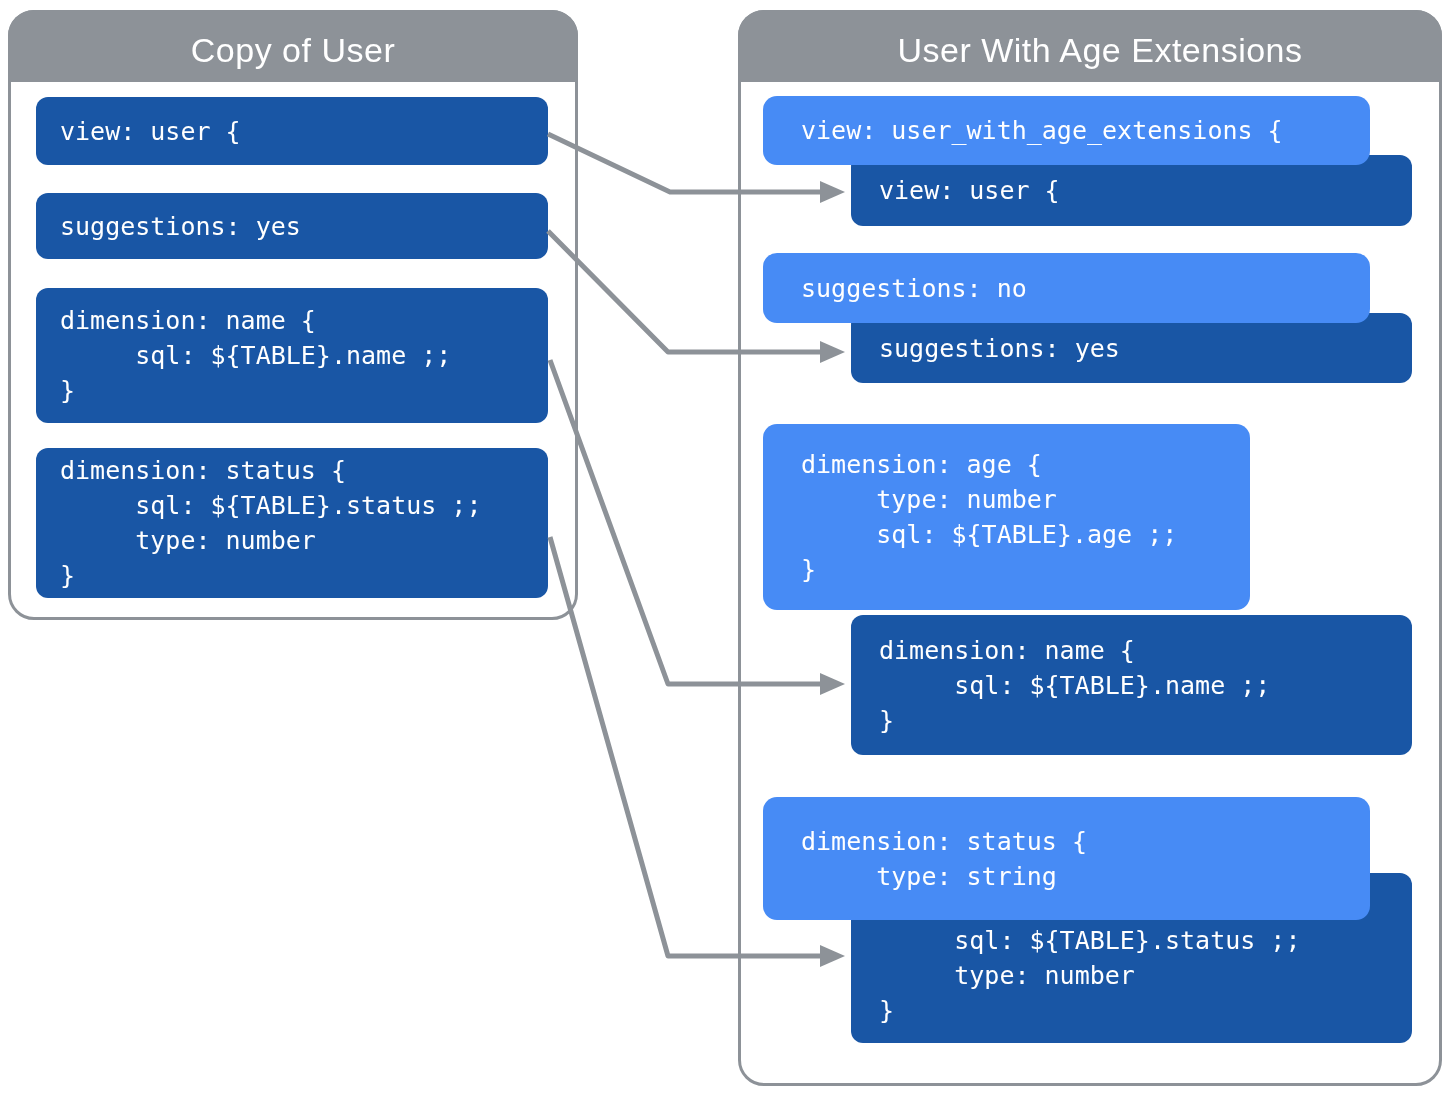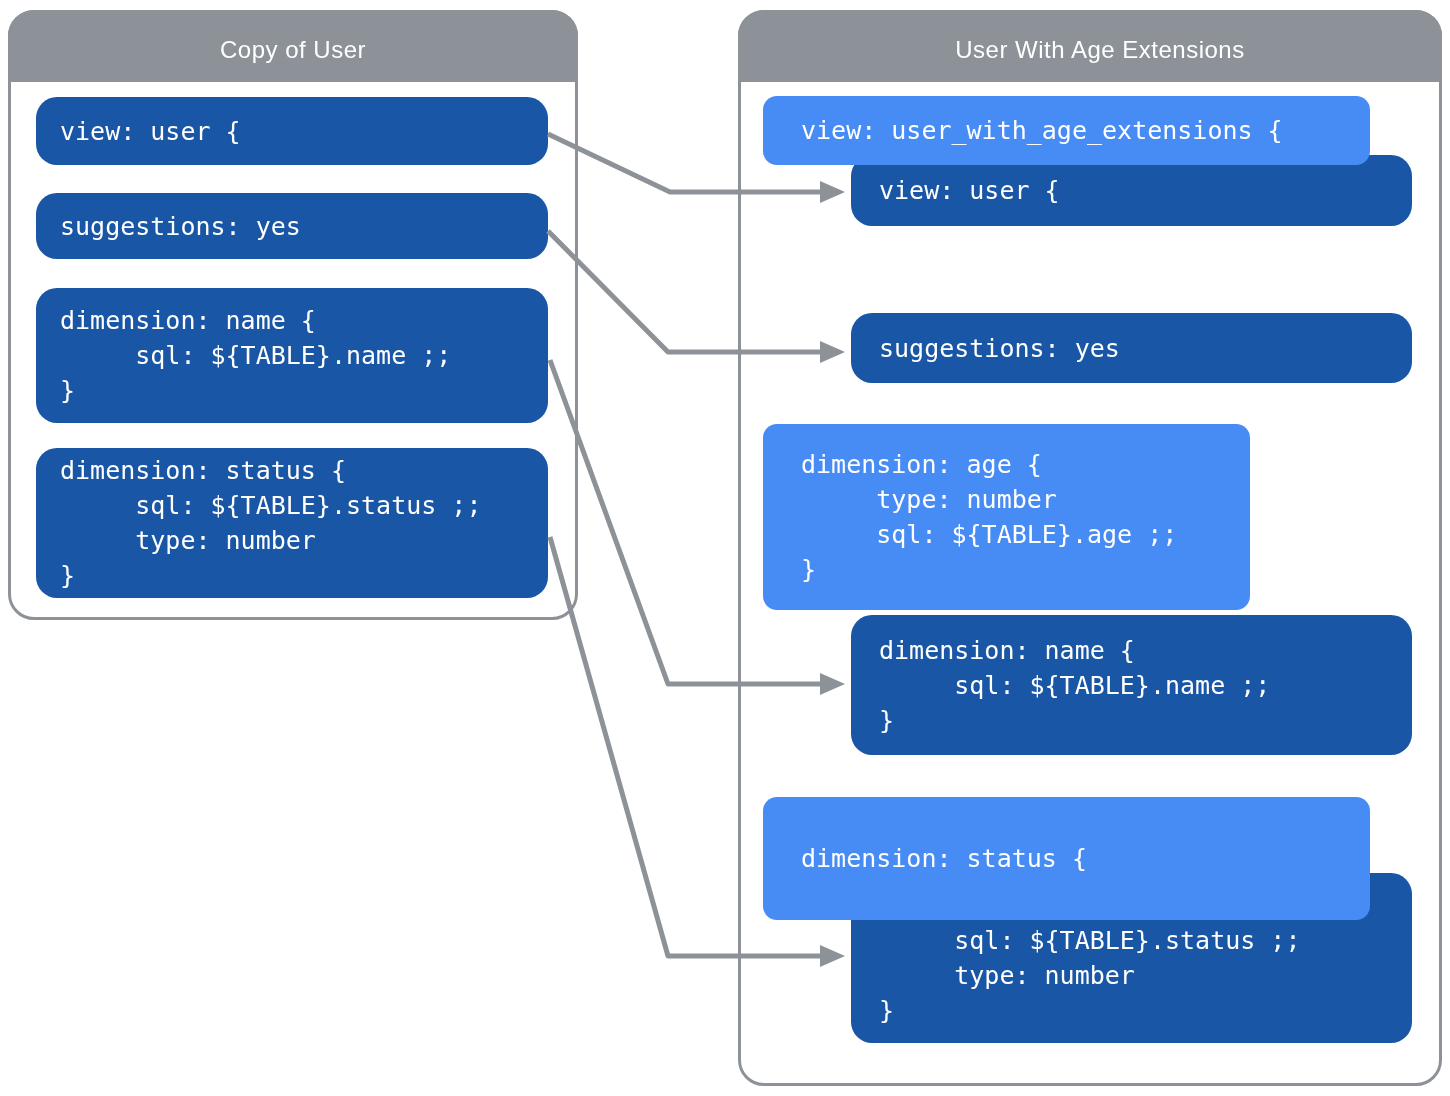--- a/index.html
+++ b/index.html
@@ -9,32 +9,32 @@
   }
   .panel-frame{
     position:absolute;box-sizing:border-box;background:#ffffff;
     border:3px solid #8D9298;border-radius:26px;
   }
   .panel-header{
     position:absolute;box-sizing:border-box;background:#8D9298;
     border-radius:26px 26px 0 0;display:flex;align-items:center;justify-content:center;
   }
   .panel-title{
-    color:#ffffff;font-size:24px;font-weight:500;letter-spacing:0.5px;
+    color:#ffffff;font-size:34px;font-weight:500;letter-spacing:0.5px;
     font-family:"Liberation Sans",sans-serif;
     margin-top:8px;
   }
   .code{
     position:absolute;box-sizing:border-box;color:#ffffff;
     display:flex;flex-direction:column;justify-content:center;
     font-family:"DejaVu Sans Mono","Liberation Mono",monospace;
     font-size:25px;line-height:35px;
   }
   .code .ln{white-space:pre;}
-  .dark{background:#1956A5;border-radius:21px;padding-left:24px;}
+  .dark{background:#1956A5;border-radius:12px;padding-left:24px;}
   .light{background:#478BF5;border-radius:14px;padding-left:38px;}
   .rdark{padding-left:28px;}
   svg.arrows{position:absolute;left:0;top:0;pointer-events:none;}
 </style>
 </head>
 <body>
 
 <div class="canvas">
 
   <div class="panel-frame" style="left:8px;top:10px;width:570px;height:610px;"></div>
@@ -71,20 +71,23 @@
   <div class="code dark rdark" style="left:851px;top:155px;width:561px;height:71px;">
     <div class="ln">view: user {</div>
   </div>
   <div class="code light" style="left:763px;top:96px;width:607px;height:69px;">
     <div class="ln">view: user_with_age_extensions {</div>
   </div>
 
   <div class="code dark rdark" style="left:851px;top:313px;width:561px;height:70px;">
     <div class="ln">suggestions: yes</div>
   </div>
+  <div class="code light" style="left:763px;top:253px;width:607px;height:70px;">
+    <div class="ln">suggestions: no</div>
+  </div>
 
   <div class="code light" style="left:763px;top:424px;width:487px;height:186px;">
     <div class="ln">dimension: age {</div>
     <div class="ln">     type: number</div>
     <div class="ln">     sql: ${TABLE}.age ;;</div>
     <div class="ln">}</div>
   </div>
 
   <div class="code dark rdark" style="left:851px;top:615px;width:561px;height:140px;">
     <div class="ln">dimension: name {</div>
@@ -93,20 +96,21 @@
   </div>
 
   <div class="code dark rdark" style="left:851px;top:873px;width:561px;height:170px;">
     <div class="ln">dimension: status {</div>
     <div class="ln">     sql: ${TABLE}.status ;;</div>
     <div class="ln">     type: number</div>
     <div class="ln">}</div>
   </div>
   <div class="code light" style="left:763px;top:797px;width:607px;height:123px;">
     <div class="ln">dimension: status {</div>
+    <div class="ln">     type: string</div>
   </div>
 
   <svg class="arrows" width="1450" height="1096" viewBox="0 0 1450 1096">
     <g stroke="#8D9298" stroke-width="5" fill="none" stroke-linejoin="round" stroke-linecap="butt">
       <path d="M 548 134 L 670 192 L 822 192"></path>
       <path d="M 548 231 L 668 352 L 822 352"></path>
       <path d="M 550 360 L 668 684 L 822 684"></path>
       <path d="M 550 537 L 668 956 L 822 956"></path>
     </g>
     <g fill="#8D9298" stroke="none">

